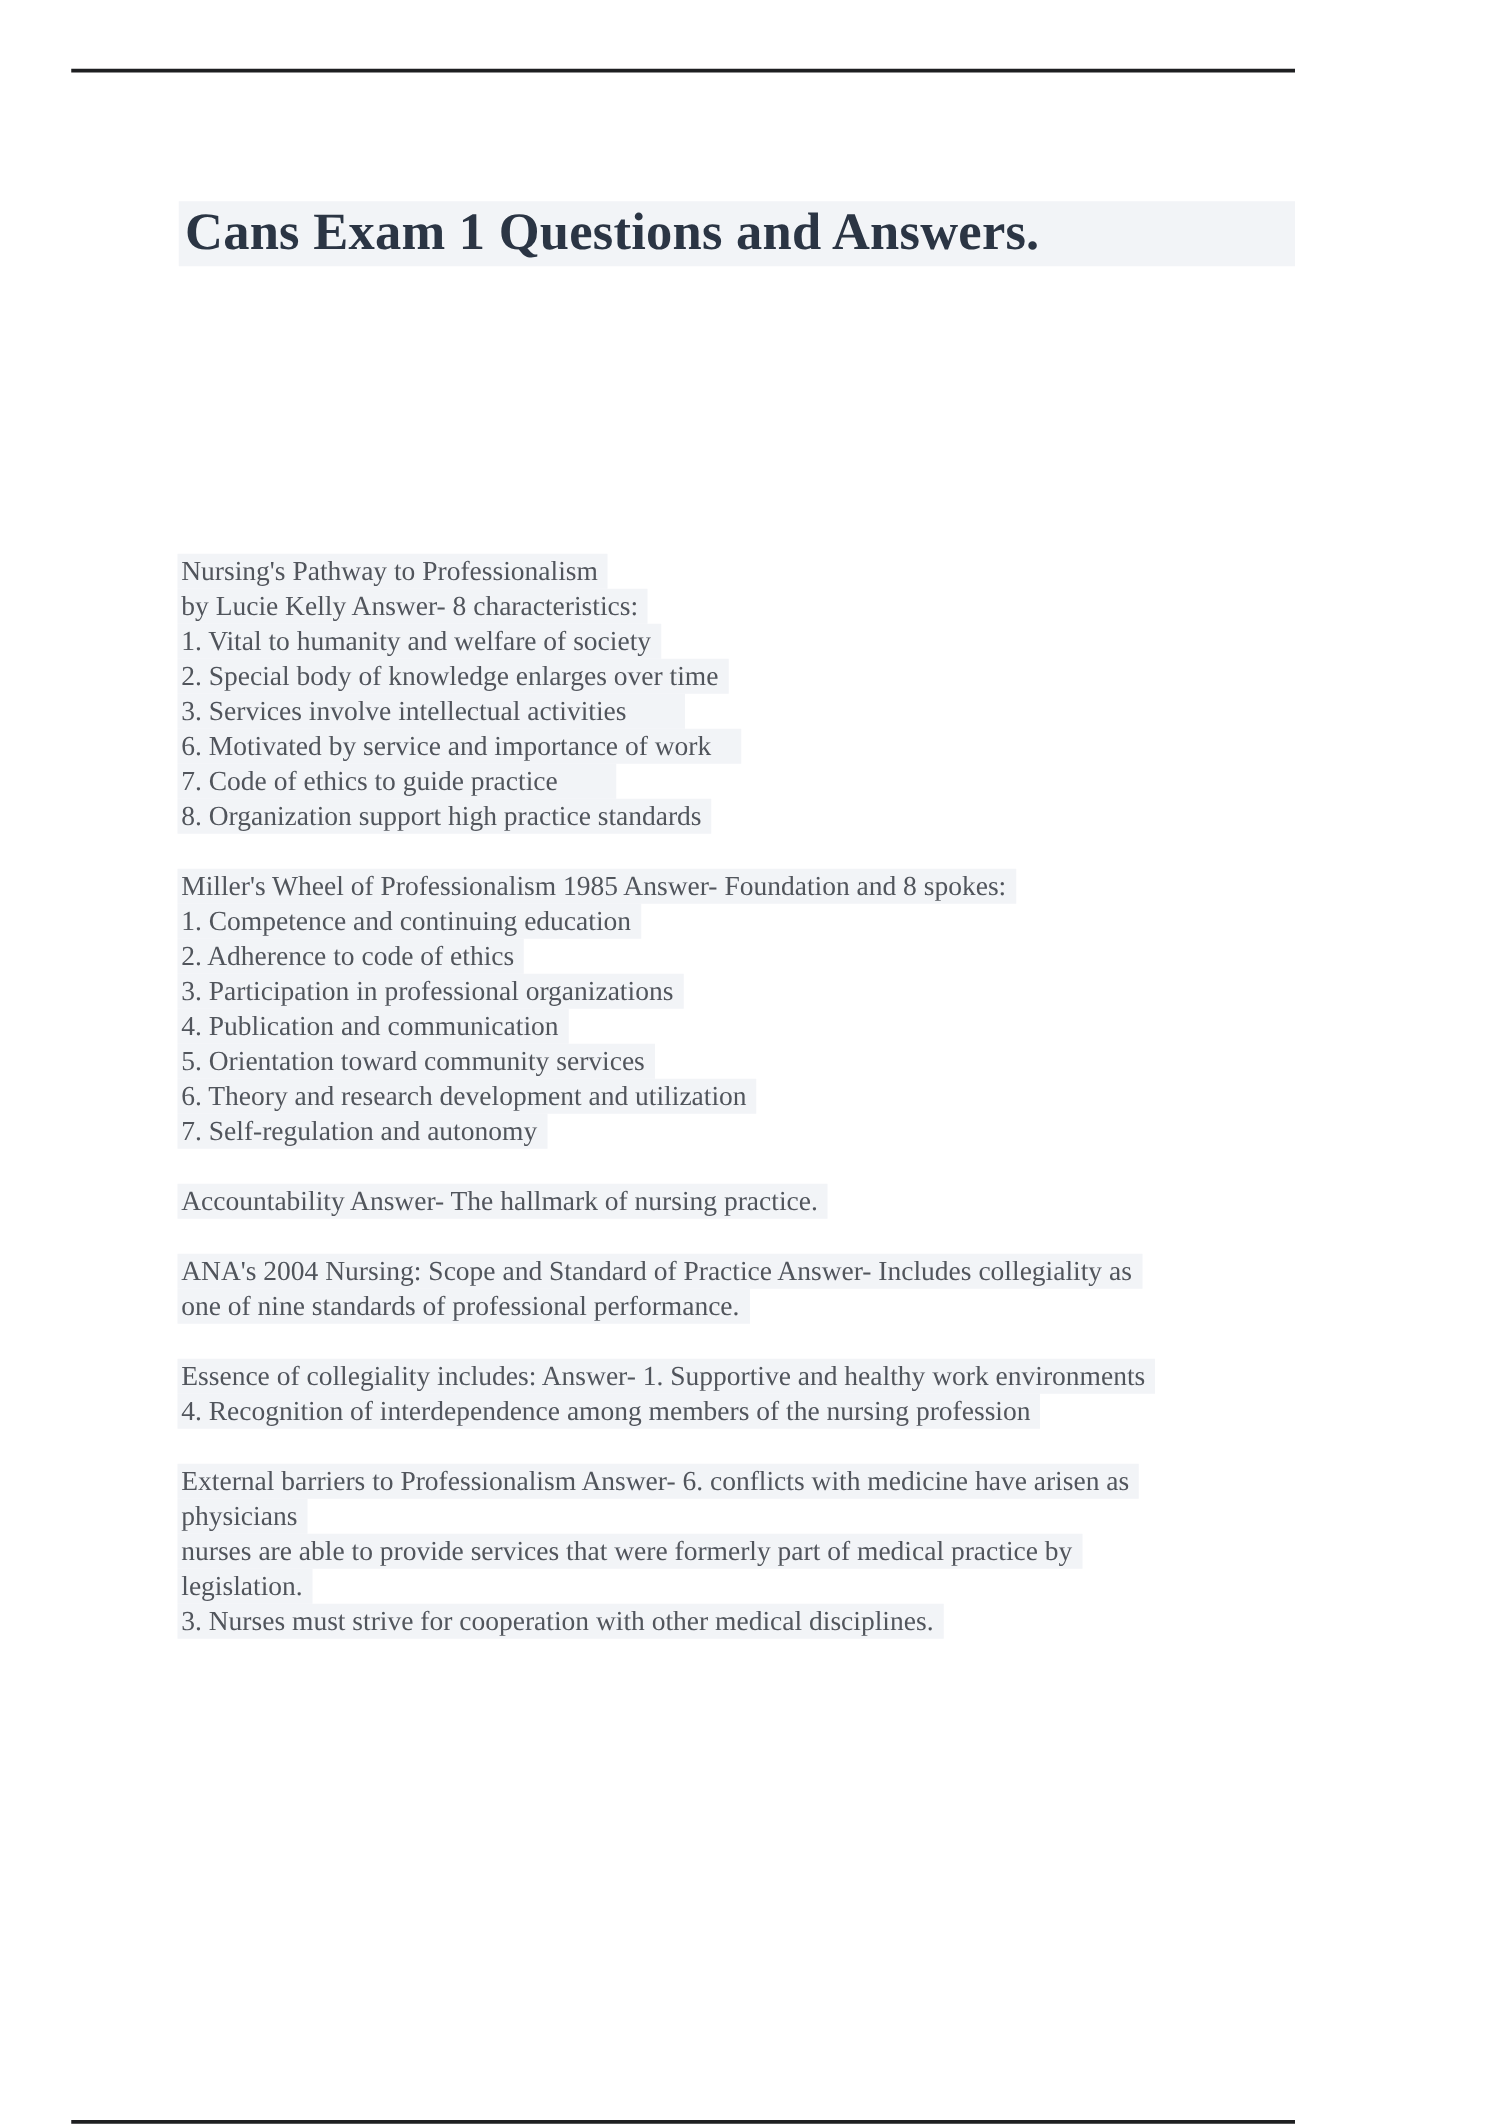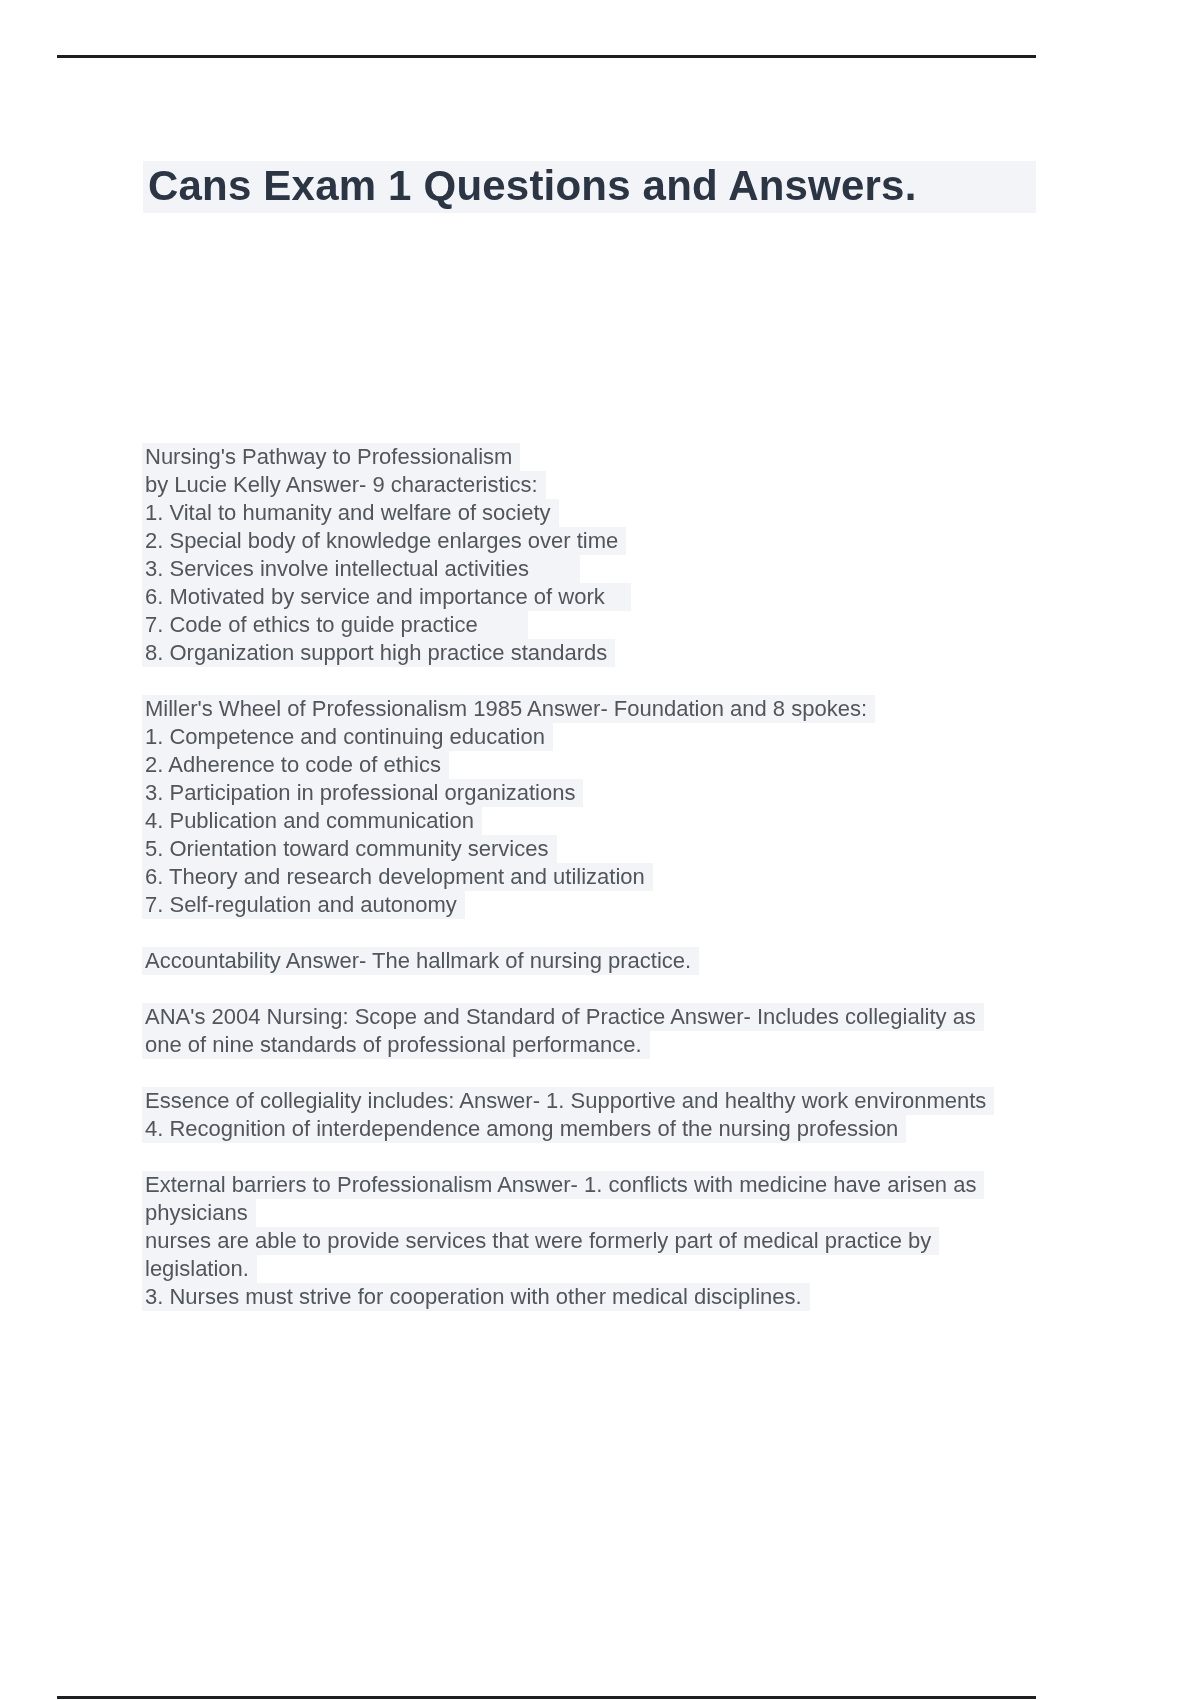--- a/index.html
+++ b/index.html
@@ -5,21 +5,21 @@
   html, body {
     margin: 0;
     padding: 0;
     background: #ffffff;
   }
   .page {
     position: relative;
     width: 1036px;
     height: 1700px;
     background: var(--bg, #ffffff);
-    font-family: Liberation Sans, sans-serif;
+    font-family: Liberation Serif, serif;
     overflow: hidden;
   }
   .rule {
     position: absolute;
     left: 57px;
     width: 1086px;
     height: 3px;
     background: var(--rule, #1e1f21);
   }
   .rule-top { top: 55px; }
@@ -62,21 +62,21 @@
   }
 </style>
 </head>
 <body>
 
 <div class="page" style="--bg: #ffffff; --rule: #1e1f21; --title: #2b3544; --body: #51555c; --hl: #f2f4f7;">
   <div class="rule rule-top"></div>
   <h1 class="title">Cans Exam 1 Questions and Answers.</h1>
   <div class="body-text">
       <div class="line"><span class="hl">Nursing's Pathway to Professionalism</span></div>
-      <div class="line"><span class="hl">by Lucie Kelly Answer- 9 characteristics:</span></div>
+      <div class="line"><span class="hl">by Lucie Kelly Answer- 8 characteristics:</span></div>
       <div class="line"><span class="hl">1. Vital to humanity and welfare of society</span></div>
       <div class="line"><span class="hl">2. Special body of knowledge enlarges over time</span></div>
       <div class="line"><span class="hl">3. Services involve intellectual activities       </span></div>
       <div class="line"><span class="hl">6. Motivated by service and importance of work   </span></div>
       <div class="line"><span class="hl">7. Code of ethics to guide practice       </span></div>
       <div class="line"><span class="hl">8. Organization support high practice standards</span></div>
       <div class="line"></div>
       <div class="line"><span class="hl">Miller's Wheel of Professionalism 1985 Answer- Foundation and 8 spokes:</span></div>
       <div class="line"><span class="hl">1. Competence and continuing education</span></div>
       <div class="line"><span class="hl">2. Adherence to code of ethics</span></div>
@@ -87,20 +87,20 @@
       <div class="line"><span class="hl">7. Self-regulation and autonomy</span></div>
       <div class="line"></div>
       <div class="line"><span class="hl">Accountability Answer- The hallmark of nursing practice.</span></div>
       <div class="line"></div>
       <div class="line"><span class="hl">ANA's 2004 Nursing: Scope and Standard of Practice Answer- Includes collegiality as</span></div>
       <div class="line"><span class="hl">one of nine standards of professional performance.</span></div>
       <div class="line"></div>
       <div class="line"><span class="hl">Essence of collegiality includes: Answer- 1. Supportive and healthy work environments</span></div>
       <div class="line"><span class="hl">4. Recognition of interdependence among members of the nursing profession</span></div>
       <div class="line"></div>
-      <div class="line"><span class="hl">External barriers to Professionalism Answer- 1. conflicts with medicine have arisen as</span></div>
+      <div class="line"><span class="hl">External barriers to Professionalism Answer- 6. conflicts with medicine have arisen as</span></div>
       <div class="line"><span class="hl">physicians</span></div>
       <div class="line"><span class="hl">nurses are able to provide services that were formerly part of medical practice by</span></div>
       <div class="line"><span class="hl">legislation.</span></div>
       <div class="line"><span class="hl">3. Nurses must strive for cooperation with other medical disciplines.</span></div>
     </div>
   <div class="rule rule-bottom"></div>
 </div>
 
 </body></html>

